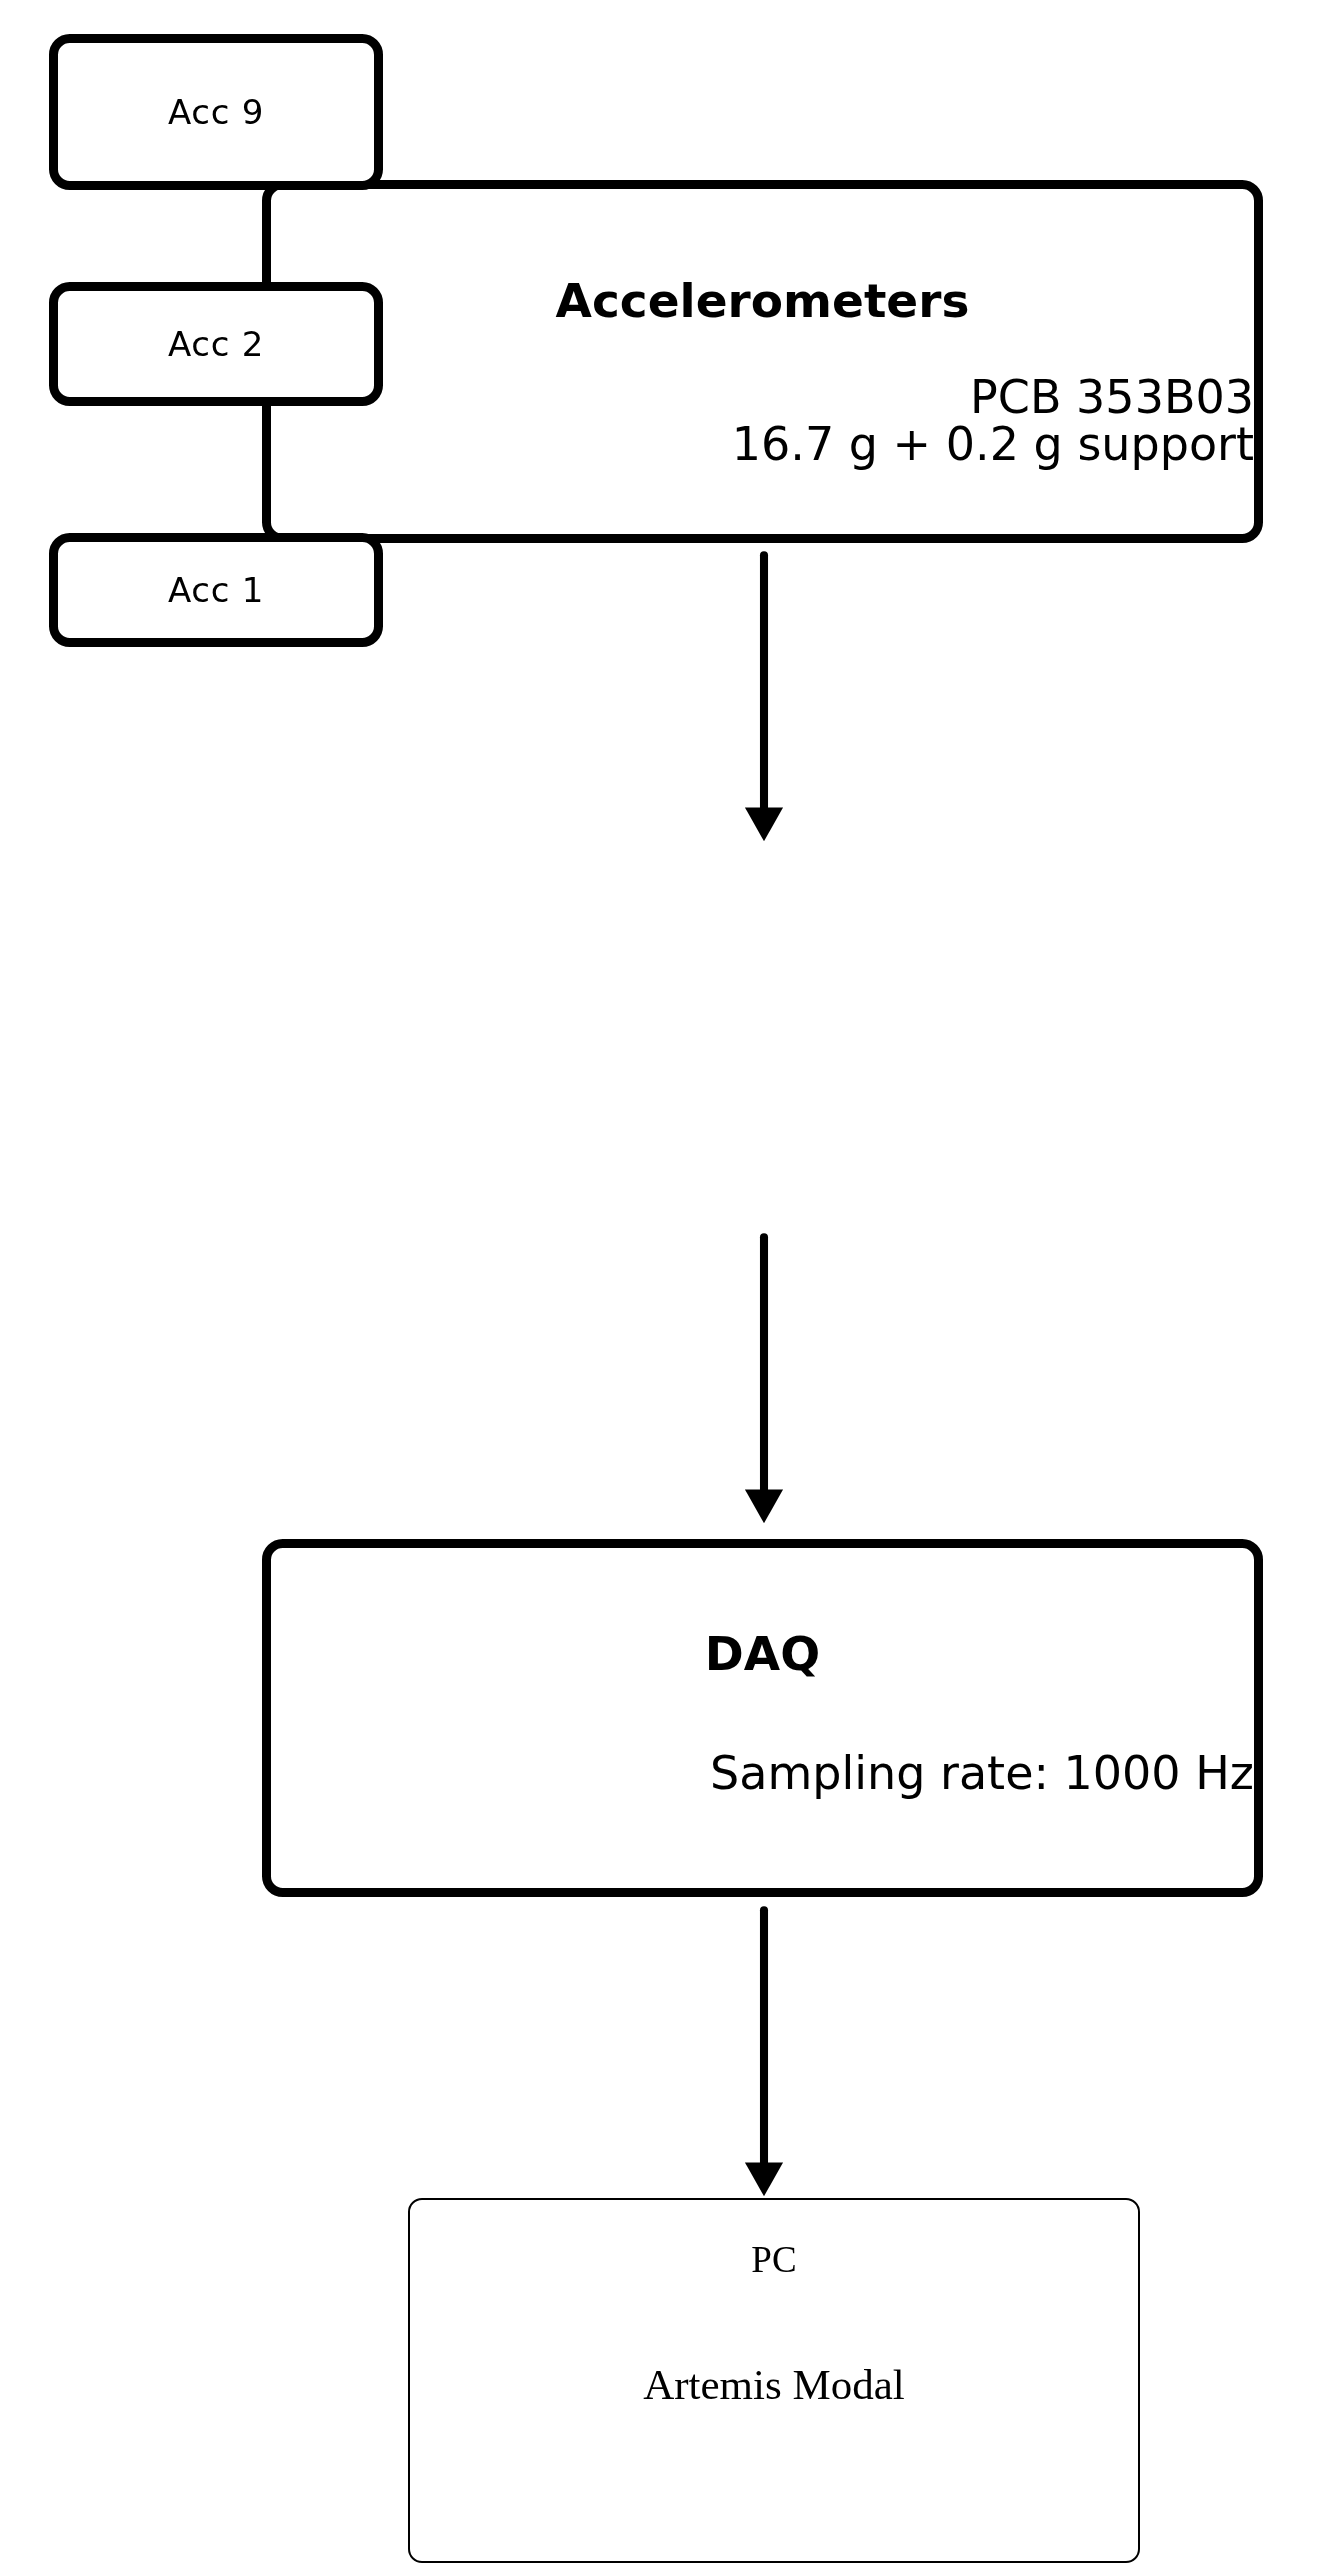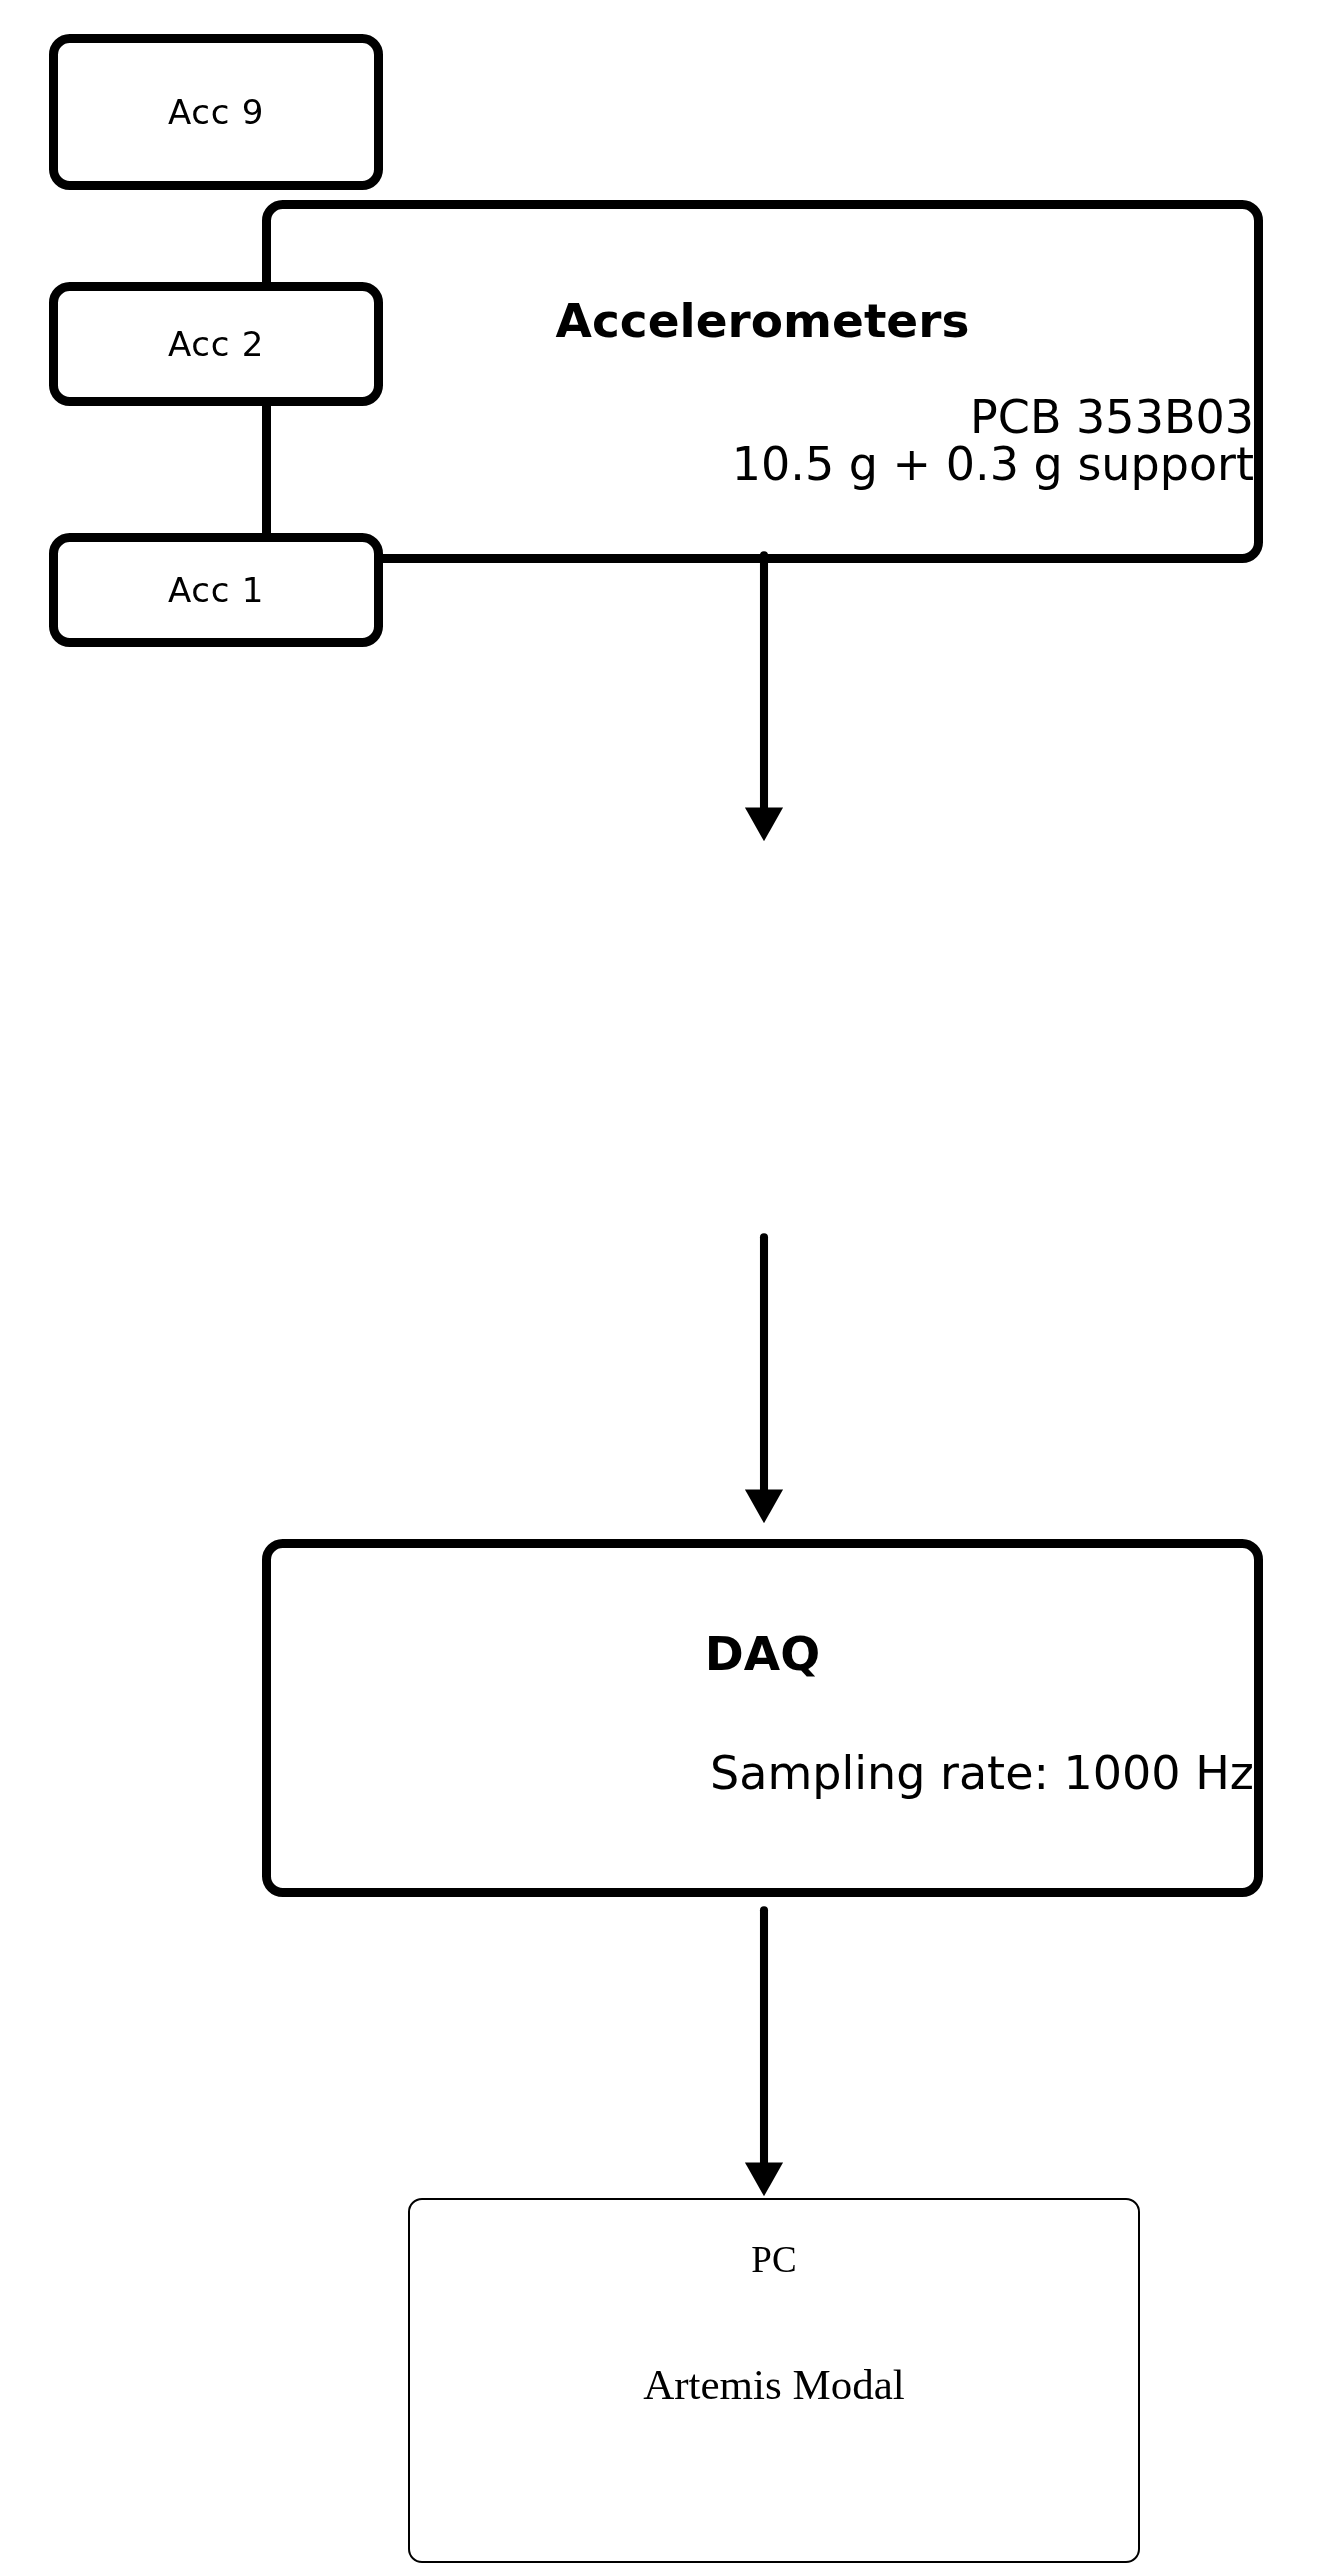--- a/index.html
+++ b/index.html
@@ -15,21 +15,21 @@
     overflow: hidden;
   }
 
   
   .node {
     position: absolute;
     background: #ffffff;
     border: 9.6px solid #000000;
     border-radius: 20.7px;
   }
-  .node.behind { z-index: 1; margin-top: 20px; }
+  .node.behind { z-index: 1; }
   .node.front  { z-index: 2; }
 
   .acc {
     display: flex;
     align-items: center;
     justify-content: center;
     font-size: 34px;
     letter-spacing: 0.7px;
   }
 
@@ -76,21 +76,21 @@
 </style>
 </head>
 <body>
 
 <div class="canvas">
 
   <div class="node behind" style="left:262px; top:180px; width:1001px; height:363px;">
     <div class="big-title" style="top:111px;">Accelerometers</div>
     <div class="big-body" style="top:232px;">
       <div>PCB 353B03</div>
-      <div>10.5 g + 0.3 g support</div>
+      <div>16.7 g + 0.2 g support</div>
     </div>
   </div>
 
   <div class="node front acc" style="left:49px; top:34px; width:334px; height:156px;">
     <span>Acc 9</span>
   </div>
 
   <div class="node front acc" style="left:49px; top:282px; width:334px; height:124px;">
     <span>Acc 2</span>
   </div>

